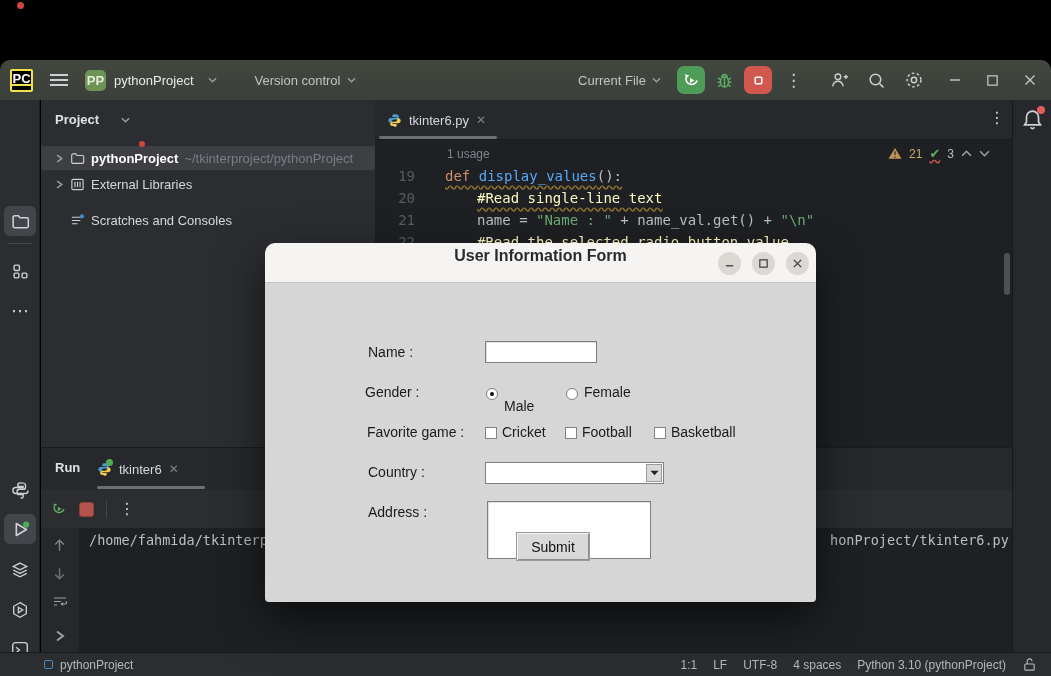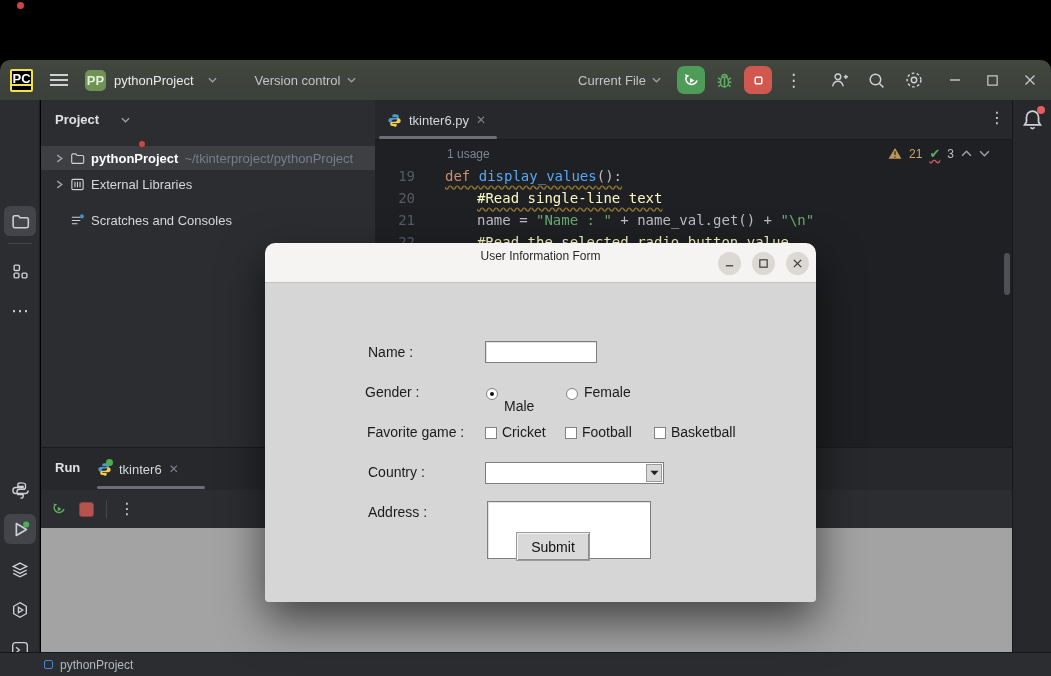--- a/index.html
+++ b/index.html
@@ -73,21 +73,21 @@
 
   .xbtn { color:#7d828b; font-size:12px; }
   .dot-red { position:absolute; border-radius:50%; background:#cf4641; }
 
   
   .tk-dialog { left:265px; top:243px; width:551px; height:359px; z-index:100;
     box-shadow:0 18px 45px rgba(0,0,0,.6); border-radius:10px 10px 4px 4px; }
   .tk-titlebar { position:absolute; left:0; top:0; width:551px; height:40px; background:#f5f4f2;
     border-bottom:1px solid #c6c3bf; border-radius:10px 10px 0 0; }
   .tk-title { position:absolute; left:0; top:0; width:551px; height:25px; display:flex; align-items:center; justify-content:center;
-    font-size:12px; font-weight:normal; color:#2a2a2a; }
+    font-size:16px; font-weight:bold; color:#2a2a2a; }
   .tk-wbtn { position:absolute; top:9px; width:23px; height:23px; border-radius:50%; background:#dcd9d4;
     display:flex; align-items:center; justify-content:center; }
   .tk-body { position:absolute; left:0; top:40px; width:551px; height:319px; background:#d6d6d6; border-radius:0 0 4px 4px; }
   .tk-label { position:absolute; font-size:14px; color:#1b1b1b; }
   .tk-entry { position:absolute; background:#fff; border:1px solid #7f7f7f; box-shadow:inset 1px 1px 0 rgba(0,0,0,.12); }
   input.tk-entry, textarea.tk-entry { outline:none; font-family:"DejaVu Sans",sans-serif; font-size:13px; padding:2px 4px; resize:none; }
   .tk-radio { position:absolute; width:12px; height:12px; border-radius:50%; background:#fff; border:1px solid #828282; }
   .tk-radio .dotc { position:absolute; left:3px; top:3px; width:4px; height:4px; border-radius:50%; background:#111; }
   .tk-check { position:absolute; width:12px; height:12px; background:#fff; border:1px solid #828282; }
   .tk-opt { position:absolute; font-size:14px; color:#1b1b1b; }
@@ -369,26 +369,55 @@
             <path d="M13 8A5 5 0 113.4 5" fill="none" stroke="#5fad65" stroke-width="1.4"></path>
             <path d="M2.2 2.4l1.6 3 2.4-2z" fill="#5fad65"></path>
             <path d="M6.8 5.8l3.8 2.2-3.8 2.2z" fill="#5fad65"></path>
           </svg>
       </div>
       <div style="width:15px; height:15px; background:#b5544e; border-radius:3px; border:1px solid #8f3f3b;"></div>
       <div style="width:1px; height:18px; background:#43454a;"></div>
       <span class="glyph" style="font-size:16px;">⋮</span>
     </div>
 
+    <div class="rp-console">
+      <div class="con-gutter">
+        <svg class="con-ico" style="top:10px;" width="15" height="15" viewBox="0 0 14 14" fill="none" stroke="#7f848e" stroke-width="1.3">
+            <path d="M7 12V2M3 6l4-4 4 4"></path>
+          </svg>
+        <svg class="con-ico" style="top:38px;" width="15" height="15" viewBox="0 0 14 14" fill="none" stroke="#6f737a" stroke-width="1.3">
+            <path d="M7 2v10M3 8l4 4 4-4"></path>
+          </svg>
+        <svg class="con-ico" style="top:65px;" width="16" height="16" viewBox="0 0 16 16" fill="none" stroke="#9da0a8" stroke-width="1.2">
+            <path d="M2 5h12M2 8.5h7M2 12h3M13.5 8.5c1.5 0 1.5 2.5-.3 2.5H9.8M11 9.6L9.4 11l1.6 1.4"></path>
+          </svg>
+        <svg class="con-ico" style="top:102px; left:13px;" width="12" height="12" viewBox="0 0 8 8" fill="none" stroke="#9da0a8" stroke-width="1.3">
+            <path d="M2 1l4 3-4 3"></path>
+          </svg>
+      </div>
+      <span class="con-text" style="left:48px; top:4px;">/home/fahmida/tkinterp</span>
+      <span class="con-text" style="left:789px; top:4px;">honProject/tkinter6.py</span>
+    </div>
   </div>
 
   <div class="status-bar abs">
     <div class="sb-left">
       <span class="bluesq"></span>
       <span>pythonProject</span>
+    </div>
+    <div class="sb-right">
+      <span>1:1</span>
+      <span>LF</span>
+      <span>UTF-8</span>
+      <span>4 spaces</span>
+      <span>Python 3.10 (pythonProject)</span>
+      <svg width="15" height="15" viewBox="0 0 16 16" fill="none" stroke="#b4b8bd" stroke-width="1.2">
+          <rect x="3" y="7.5" width="10" height="6.5" rx="1"></rect>
+          <path d="M5.5 7.5V4.8a2.6 2.6 0 015.2-.3"></path>
+        </svg>
     </div>
   </div>
 
   <div class="tk-dialog abs">
     <div class="tk-titlebar">
       <div class="tk-title">User Information Form</div>
       <div class="tk-wbtn" style="left:453px;">
         <svg width="11" height="11" viewBox="0 0 12 12">
             <path d="M2 8.5h8" stroke="#3a3a3a" stroke-width="1.4"></path>
           </svg>

